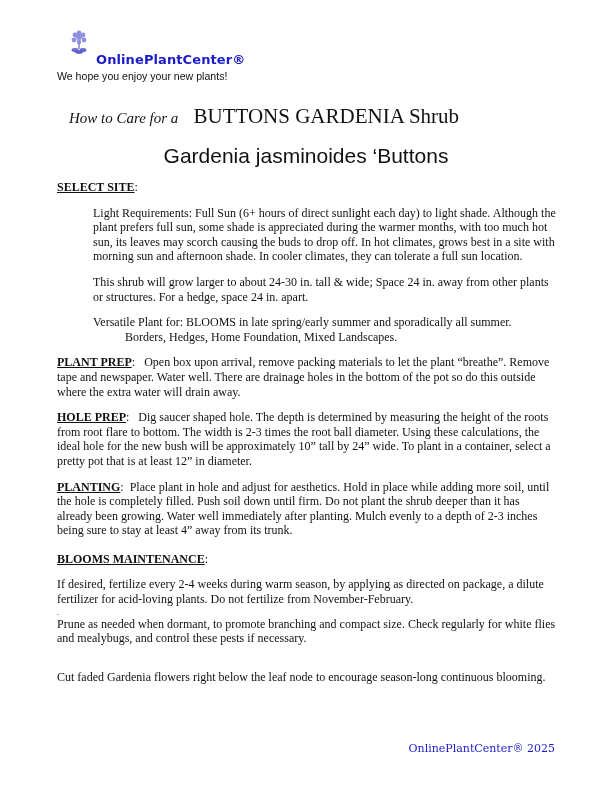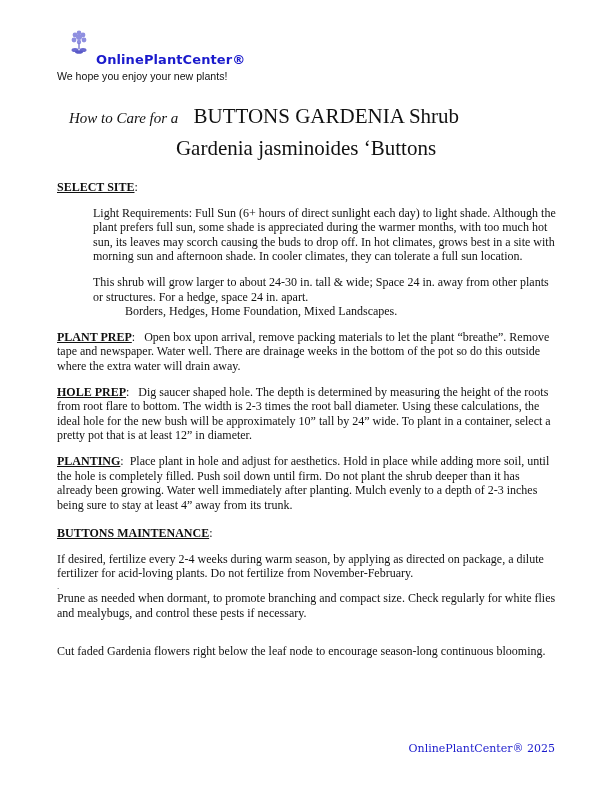--- a/index.html
+++ b/index.html
@@ -3,21 +3,21 @@
 <meta charset="utf-8">
 <style>
   html, body { margin: 0; padding: 0; background: #ffffff; }
   body { width: 612px; height: 792px; position: relative; overflow: hidden; font-family: "DejaVu Serif", serif; color: #111; }
   .logo-icon { position: absolute; left: 67px; top: 30px; width: 24px; height: 26px; }
   .brand { position: absolute; left: 96px; top: 52px; font-family: "DejaVu Sans", sans-serif; font-weight: bold; font-size: 13px; color: #1a1acc; letter-spacing: 0.1px; }
   .tagline { position: absolute; left: 57px; top: 70px; font-family: "Liberation Sans", sans-serif; font-size: 11.5px; color: #111; transform: scaleX(0.92); transform-origin: left; }
   .title-line { position: absolute; left: 0; width: 528px; top: 104px; text-align: center; }
   .title-italic { font-family: "Liberation Serif", serif; font-style: italic; font-size: 15px; margin-right: 10px; }
   .title-main { font-family: "Liberation Serif", serif; font-size: 21px; }
-  .subtitle { position: absolute; left: 0; width: 612px; top: 136px; text-align: center; font-family: Liberation Serif, serif; font-size: 21px; }
+  .subtitle { position: absolute; left: 0; width: 612px; top: 144px; text-align: center; font-family: Liberation Sans, sans-serif; font-size: 21px; }
   .body { position: absolute; left: 57px; top: 180px; width: 500px; font-family: "Liberation Serif", serif; font-size: 12px; line-height: 14.6px; }
   .sec-head { font-weight: bold; text-decoration: underline; }
   p { margin: 0; }
   .indent { padding-left: 36px; }
   .gap { margin-top: 11px; }
   .sub-indent { padding-left: 32px; }
   .footer { position: absolute; right: 57px; top: 742px; font-family: "DejaVu Serif", serif; font-size: 11px; color: #1a1acc; }
 </style>
 </head>
 <body>
@@ -45,29 +45,30 @@
   <span class="title-italic">How to Care for a</span>
   <span class="title-main">BUTTONS GARDENIA  Shrub</span>
 </div>
 <div class="subtitle">Gardenia jasminoides ‘Buttons</div>
 
 <div class="body">
   <p><span class="sec-head">SELECT SITE</span>:</p>
   <div class="indent">
     <p class="gap">Light Requirements:  Full Sun (6+ hours of direct sunlight each day) to light shade. Although the plant prefers full sun, some shade is appreciated during the warmer months, with too much hot sun, its leaves may scorch causing the buds to drop off.  In hot climates, grows best in a site with morning sun and afternoon shade.  In cooler climates, they can tolerate a full sun location.</p>
     <p class="gap">This shrub will grow larger to about 24-30 in. tall &amp; wide; Space 24 in. away from other plants or structures. For a hedge, space 24 in. apart.</p>
+    <p class="gap">Versatile Plant for:   BLOOMS in late spring/early summer and sporadically all summer.</p>
     <p class="sub-indent">Borders, Hedges, Home Foundation, Mixed Landscapes.</p>
   </div>
 
-  <p class="gap"><span class="sec-head">PLANT PREP</span>:&nbsp;&nbsp; <span>Open box upon arrival, remove packing materials to let the plant “breathe”. Remove tape and newspaper.  Water well.  There are drainage weeks in the bottom of the pot so do this outside where the extra water will drain away.</span></p>
+  <p class="gap"><span class="sec-head">PLANT PREP</span>:&nbsp;&nbsp; <span>Open box upon arrival, remove packing materials to let the plant “breathe”. Remove tape and newspaper.  Water well.  There are drainage holes in the bottom of the pot so do this outside where the extra water will drain away.</span></p>
 
   <p class="gap"><span class="sec-head">HOLE PREP</span>:&nbsp;&nbsp; <span>Dig saucer shaped hole.  The depth is determined by measuring the height of the roots from root flare to bottom.  The width is 2-3 times the root ball diameter.   Using these calculations, the ideal hole for the new bush will be approximately 10” tall by 24” wide.  To plant in a container, select a pretty pot that is at least 12” in diameter.</span></p>
 
   <p class="gap"><span class="sec-head">PLANTING</span>:&nbsp; <span>Place plant in hole and adjust for aesthetics.  Hold in place while adding more soil, until the hole is completely filled.  Push soil down until firm.  Do not plant the shrub deeper than it has already been growing.  Water well immediately after planting.  Mulch evenly to a depth of 2-3 inches being sure to stay at least 4” away from its trunk.</span></p>
 
-  <p class="gap" style="margin-top:14px"><span class="sec-head">BUTTONS MAINTENANCE</span>:</p>
+  <p class="gap" style="margin-top:14px"><span class="sec-head">BLOOMS MAINTENANCE</span>:</p>
   <p class="gap">If desired, fertilize every 2-4 weeks during warm season, by applying as directed on package, a dilute fertilizer for acid-loving plants.  Do not fertilize from November-February.</p>
   <p style="line-height:10px;font-size:9px">.</p>
   <p>Prune as needed when dormant, to promote branching and compact size.  Check regularly for white flies and mealybugs, and control these pests if necessary.</p>
   <p style="margin-top:24px">Cut faded Gardenia flowers right below the leaf node to encourage season-long continuous blooming.</p>
 </div>
 
 <div class="footer">OnlinePlantCenter® 2025</div>
 
 </body></html>

